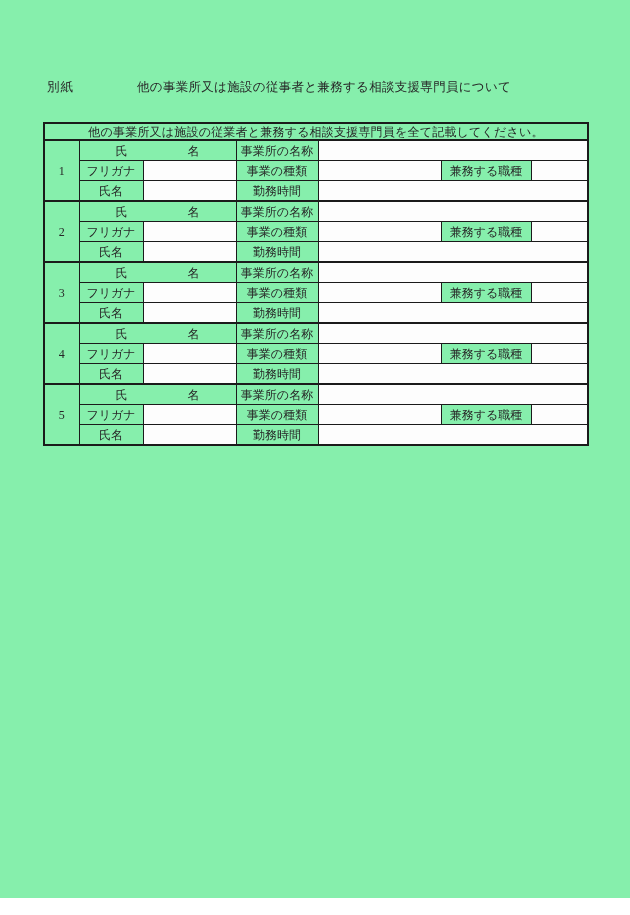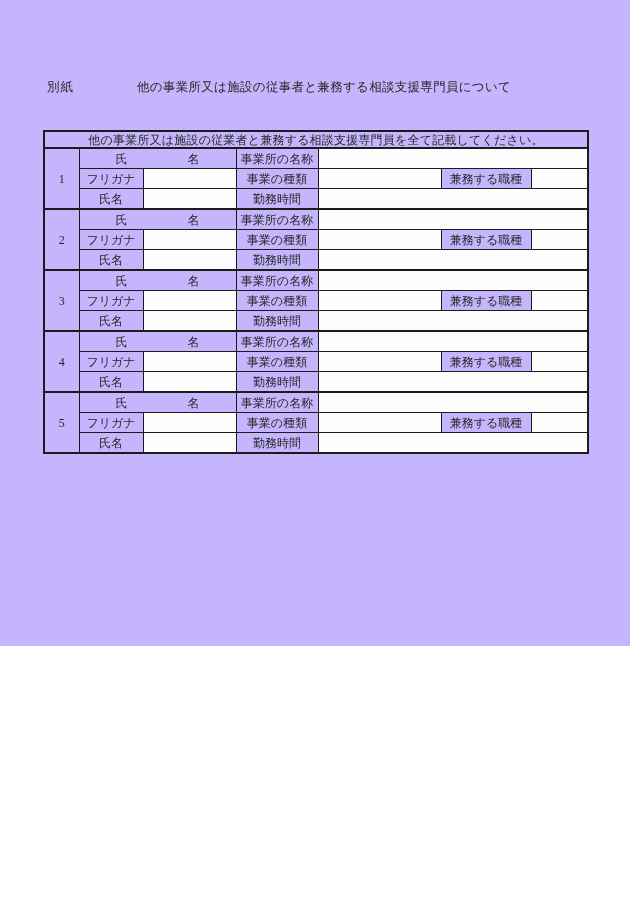--- a/index.html
+++ b/index.html
@@ -1,20 +1,20 @@
 <!DOCTYPE html>
 <html><head>
 <meta charset="utf-8">
 <style>
   html, body { margin: 0; padding: 0; }
   .page {
     position: relative;
     width: 630px;
-    height: 646px;
-    background: #c4b5fd;
+    height: 898px;
+    background: #86efac;
     font-family: "Liberation Serif", "DejaVu Serif", serif;
     color: #272727;
     overflow: hidden;
   }
   .doc-tag {
     position: absolute;
     left: 47px;
     top: 79px;
     font-size: 12.5px;
     letter-spacing: 1px;
@@ -24,21 +24,21 @@
     position: absolute;
     left: 137px;
     top: 79px;
     font-size: 12.5px;
     letter-spacing: 0.3px;
     white-space: nowrap;
   }
   table.form {
     position: absolute;
     left: 43px;
-    top: 130px;
+    top: 122px;
     width: 546px;
     border-collapse: collapse;
     table-layout: fixed;
     border: 2px solid #1b1b1b;
   }
   table.form td {
     border: 1px solid #1b1b1b;
     height: 19px;
     padding: 0 2px;
     font-size: 12px;

